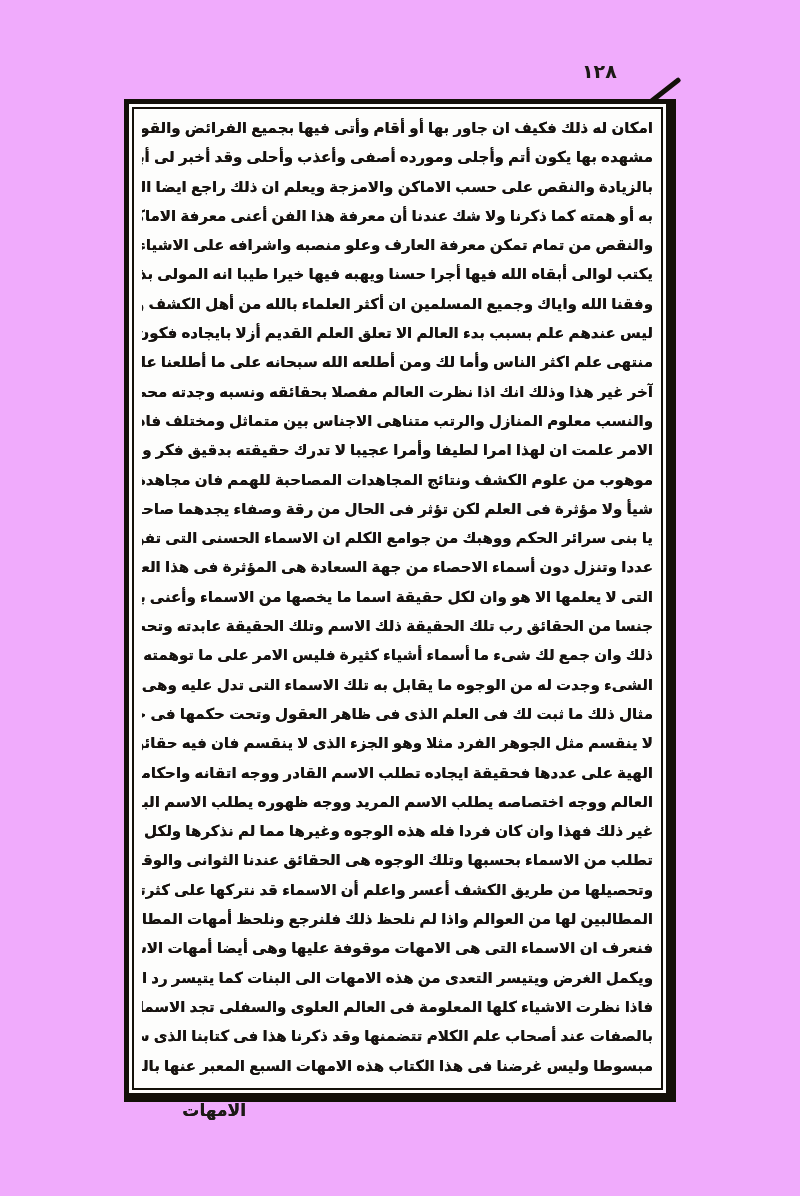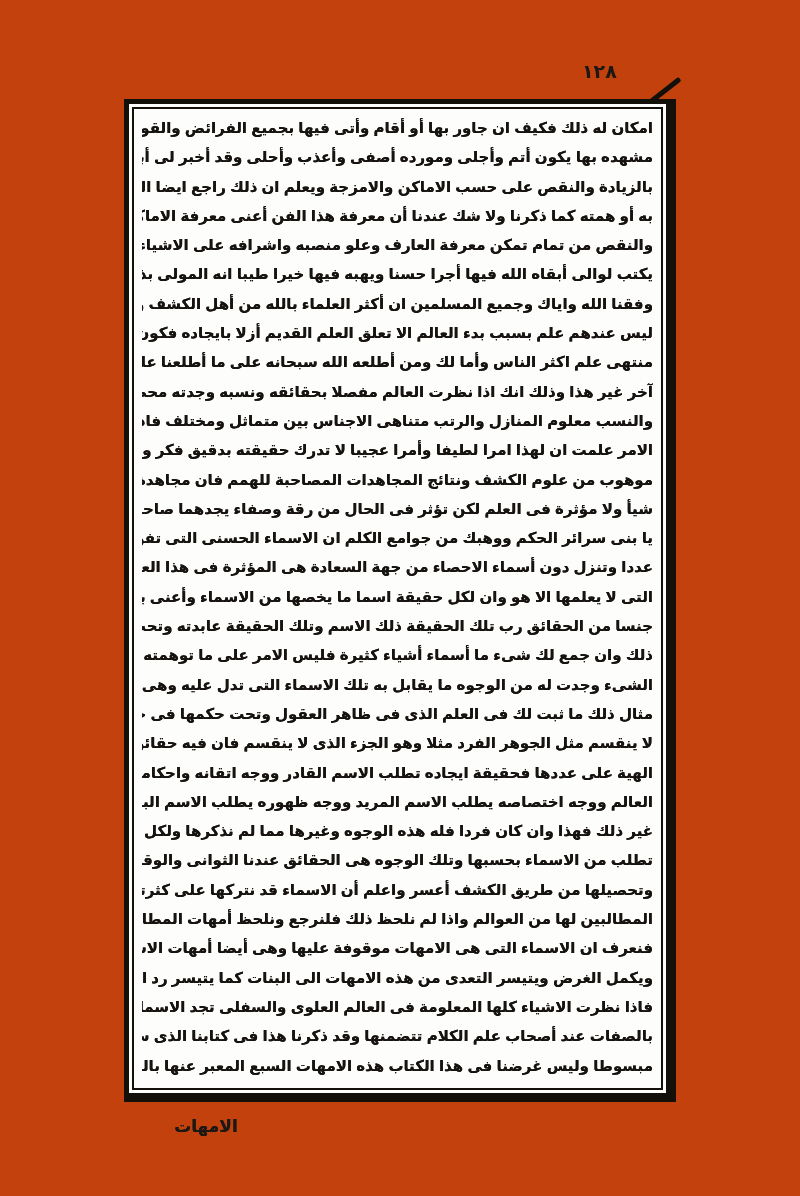--- a/index.html
+++ b/index.html
@@ -10,21 +10,21 @@
   body {
     width: 800px;
     height: 1196px;
     position: relative;
     overflow: hidden;
     font-family: "DejaVu Sans", sans-serif;
   }
   .scan-page {
     position: absolute;
     inset: 0;
-    background: #c2410c;
+    background: #f0abfc;
   }
   .page-number {
     position: absolute;
     left: 582px;
     top: 60px;
     width: 60px;
     font-size: 19px;
     font-weight: bold;
     color: #1c1915;
     direction: rtl;
@@ -79,23 +79,22 @@
   }
   .catchword {
     position: absolute;
     left: 166px;
     top: 1100px;
     width: 80px;
     font-size: 17px;
     font-weight: bold;
     color: #1c1915;
     direction: rtl;
-    text-align: center;
+    text-align: right;
     text-shadow: 0 0 0.4px #1c1915;
-    margin-top: 16px;
   }
 </style>
 </head>
 <body>
 
 <div class="scan-page">
 
   <div class="page-number">١٢٨</div>
 
   <div class="corner-mark"></div>

